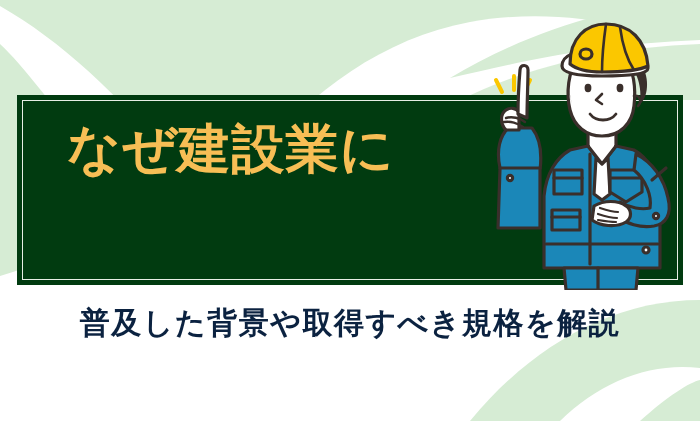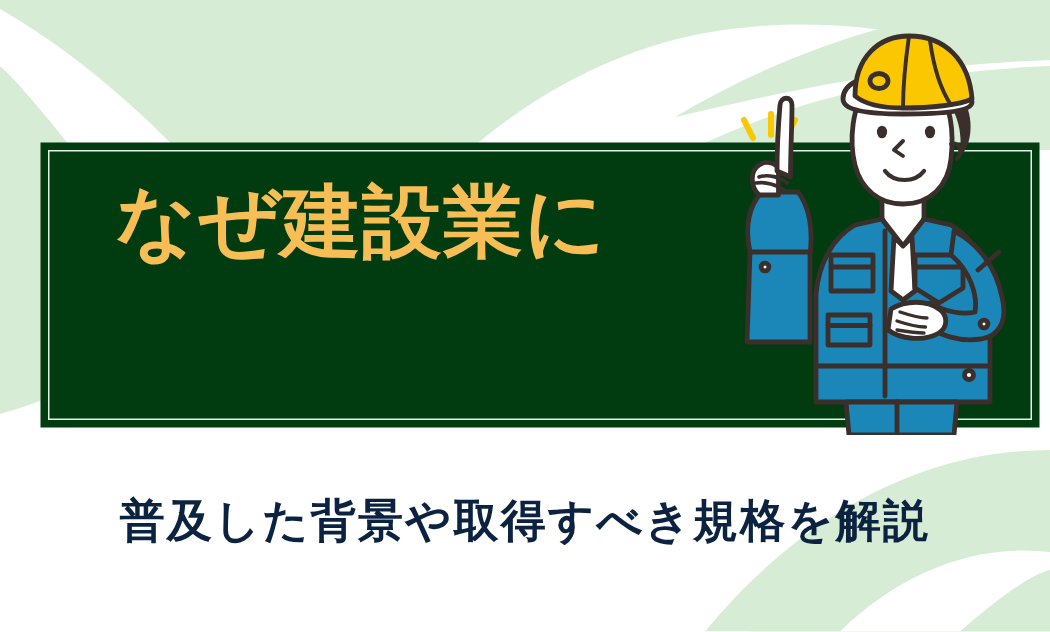--- a/index.html
+++ b/index.html
@@ -15,21 +15,21 @@
     width:700px; height:421px;
     background:#ffffff;
     overflow:hidden;
   }
   .bg-waves {
     position:absolute; inset:0;
     width:700px; height:421px;
   }
   .headline-box {
     position:absolute;
-    left:27px; top:95px;
+    left:17px; top:95px;
     width:666px; height:190px;
     background:#013B10;
     z-index:3;
   }
   .headline-inner-border {
     position:absolute;
     left:5px; top:5px; right:5px; bottom:5px;
     border:1.5px solid #E8EFE6;
     pointer-events:none;
   }
@@ -51,21 +51,20 @@
     position:absolute;
     left:0; right:0; top:303px;
     text-align:center;
     color:#0B2240;
     font-size:30px;
     font-weight:bold;
     letter-spacing:1.5px;
     white-space:nowrap;
     z-index:5;
     font-family:"DejaVu Sans","Liberation Sans",sans-serif;
-    margin-top:24px;
   }
   .worker {
     position:absolute;
     left:470px; top:18px;
     width:230px; height:272px;
     z-index:6;
   }
 </style>
 </head>
 <body>

